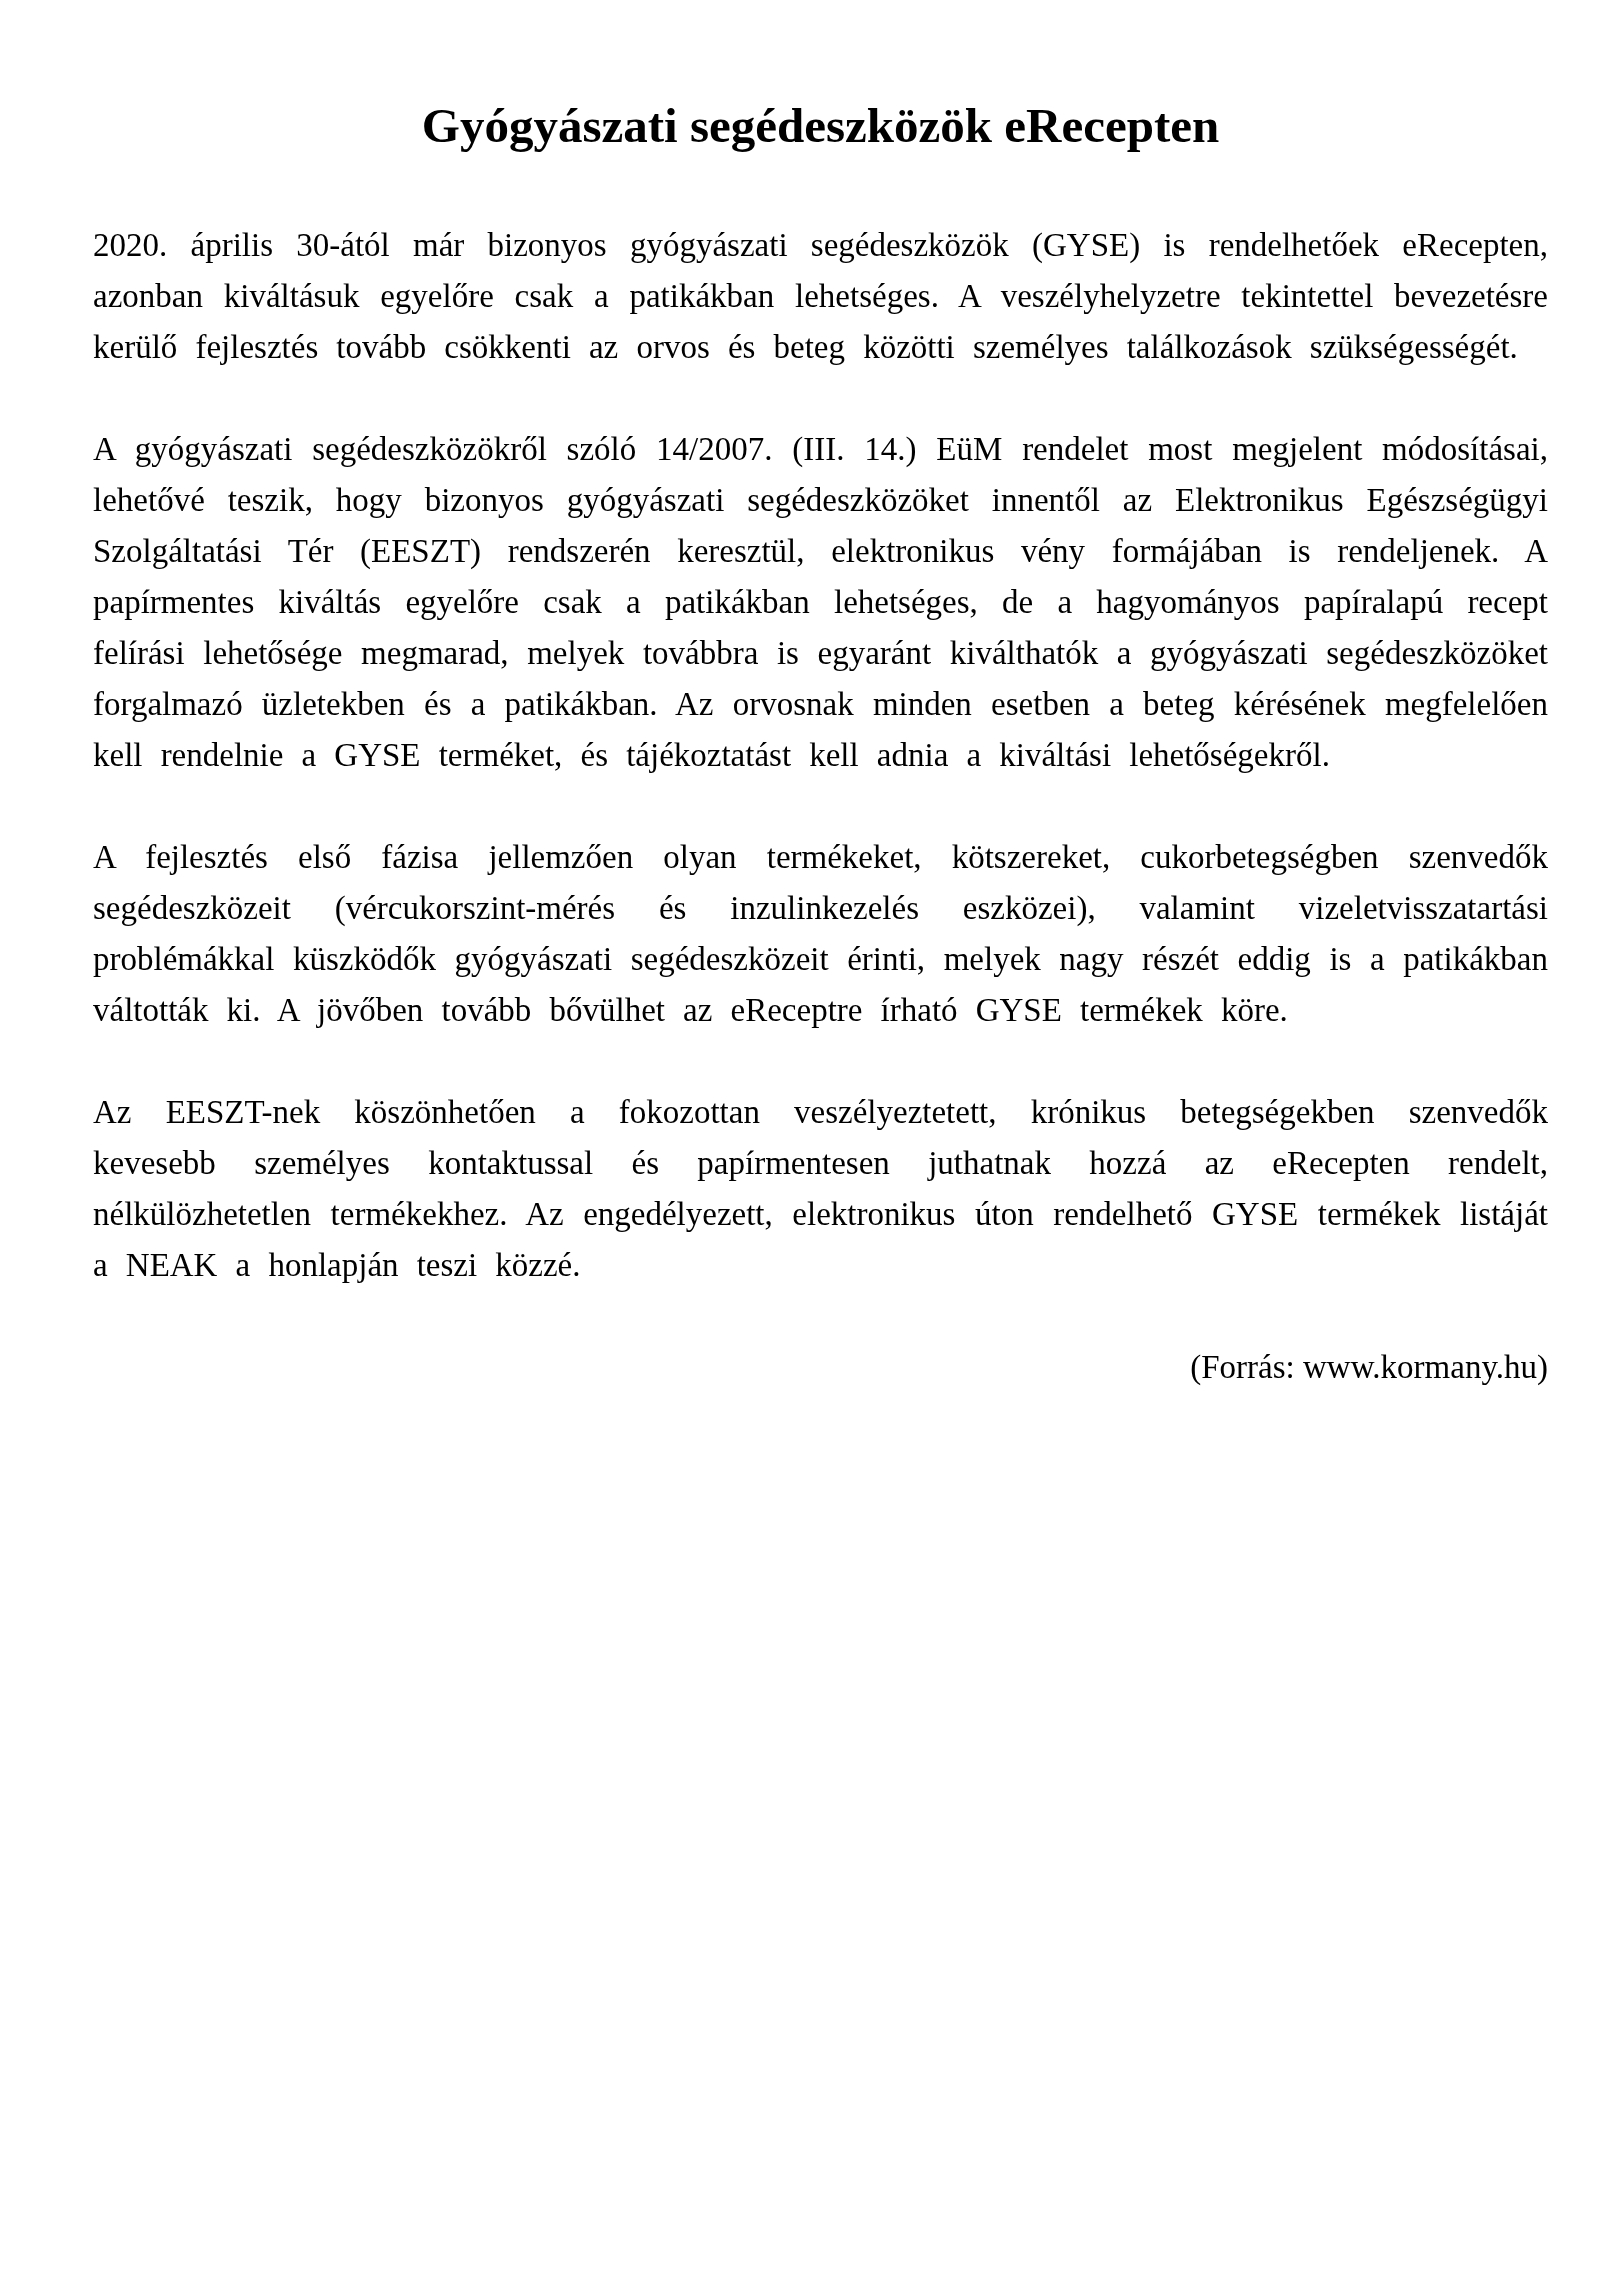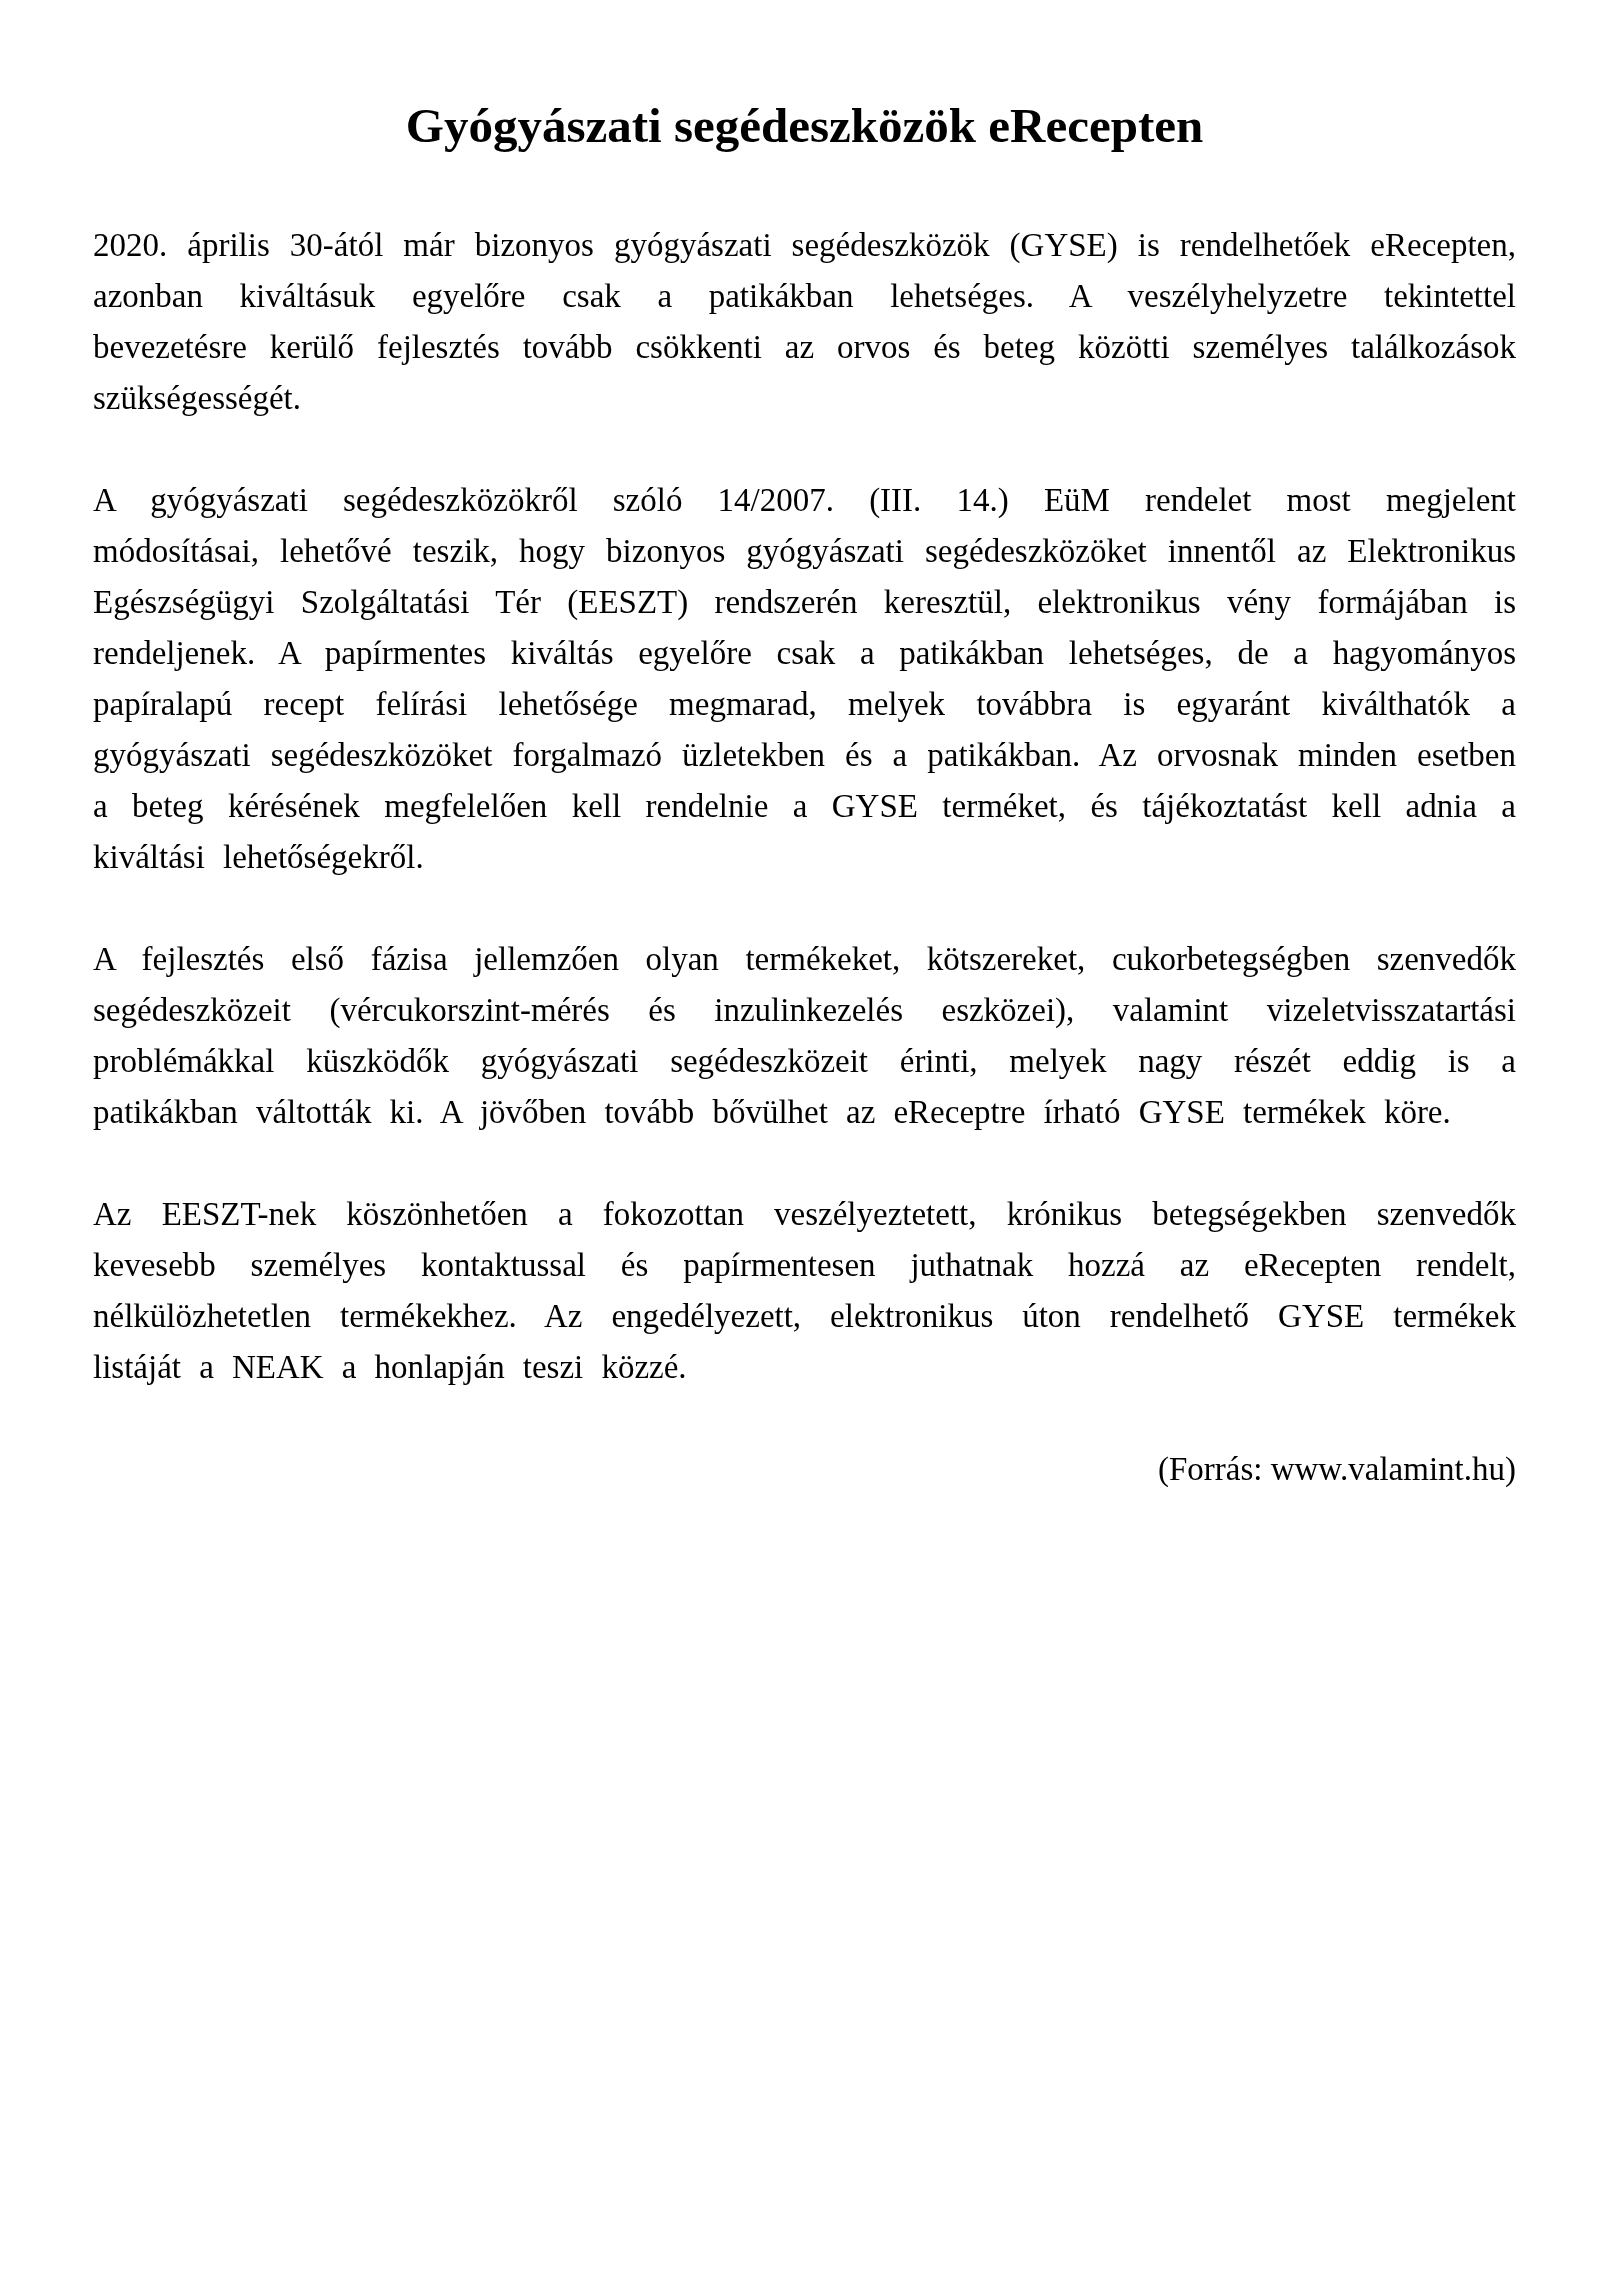--- a/index.html
+++ b/index.html
@@ -7,21 +7,21 @@
     padding: 0;
     background: #ffffff;
   }
   .page {
     position: relative;
     width: 1621px;
     height: 2293px;
     box-sizing: border-box;
     background: #ffffff;
     color: #000000;
-    padding: 98px 105px 0 93px;
+    padding: 98px 73px 0 93px;
     font-family: "Liberation Serif", "DejaVu Serif", serif;
     overflow: hidden;
   }
   .title {
     margin: 0 0 67px 0;
     font-size: 49px;
     line-height: 55px;
     font-weight: 700;
     text-align: center;
     letter-spacing: 0px;
@@ -50,16 +50,16 @@
   <h1 class="title">Gyógyászati segédeszközök eRecepten</h1>
 
   <p class="par"><span class="bold">2020. április 30-ától már bizonyos gyógyászati segédeszközök (GYSE) is rendelhetőek eRecepten, azonban kiváltásuk egyelőre csak a patikákban lehetséges. </span><span>A veszélyhelyzetre tekintettel bevezetésre kerülő fejlesztés tovább csökkenti az orvos és beteg közötti személyes találkozások szükségességét.</span></p>
 
   <p class="par"><span>A gyógyászati segédeszközökről szóló 14/2007. (III. 14.) EüM rendelet most megjelent módosításai, lehetővé teszik, hogy bizonyos gyógyászati segédeszközöket innentől az Elektronikus Egészségügyi Szolgáltatási Tér (EESZT) rendszerén keresztül, elektronikus vény formájában is rendeljenek. A papírmentes kiváltás egyelőre csak a patikákban lehetséges, de a hagyományos </span><span class="bold">papíralapú recept felírási lehetősége megmarad, melyek továbbra is egyaránt kiválthatók a gyógyászati segédeszközöket forgalmazó üzletekben és a patikákban</span><span>. Az orvosnak minden esetben a beteg kérésének megfelelően kell rendelnie a GYSE terméket, és tájékoztatást kell adnia a kiváltási lehetőségekről.</span></p>
 
   <p class="par"><span>A fejlesztés első fázisa jellemzően olyan termékeket, kötszereket, cukorbetegségben szenvedők segédeszközeit (vércukorszint-mérés és inzulinkezelés eszközei), valamint vizeletvisszatartási problémákkal küszködők gyógyászati segédeszközeit érinti, melyek nagy részét eddig is a patikákban váltották ki. A jövőben tovább bővülhet az eReceptre írható GYSE termékek köre.</span></p>
 
   <p class="par"><span>Az EESZT-nek köszönhetően a fokozottan veszélyeztetett, krónikus betegségekben szenvedők kevesebb személyes kontaktussal és papírmentesen juthatnak hozzá az eRecepten rendelt, nélkülözhetetlen termékekhez. Az engedélyezett, elektronikus úton rendelhető GYSE termékek listáját a NEAK a honlapján teszi közzé.</span></p>
 
-  <p class="par source">(Forrás: www.valamint.hu)</p>
+  <p class="par source">(Forrás: www.kormany.hu)</p>
 
 </div>
 
 
 </body></html>

